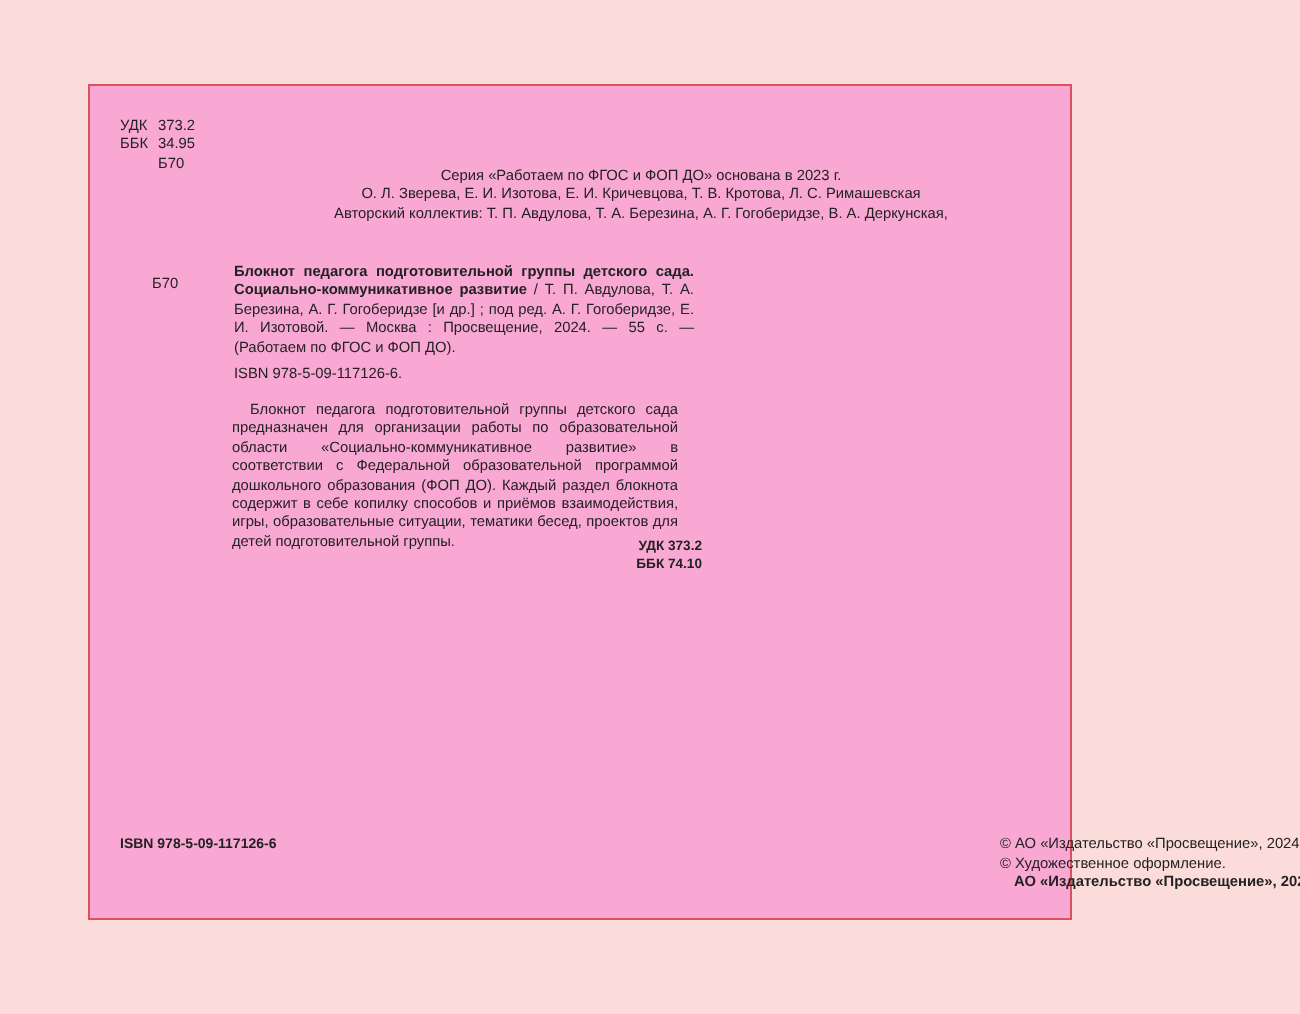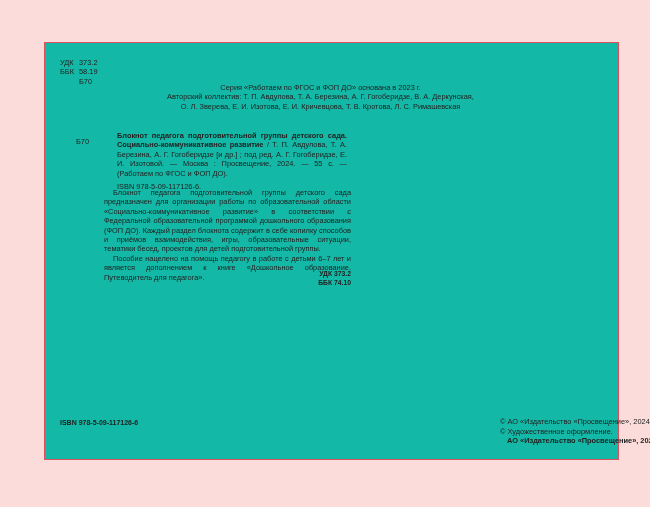--- a/index.html
+++ b/index.html
@@ -7,78 +7,77 @@
       width:650px; height:507px;
       background:#fbdcda;
       position:relative;
       overflow:hidden;
       font-family:"Liberation Sans", sans-serif;
       color:#222;
     }
     .page {
       position:absolute;
       left:44px; top:42px;
-      width:575px; height:418px;
-      background:#14b8a6;
+      width:492px; height:418px;
+      background:#f9a8d4;
       border:1.5px solid #d9505e;
       box-sizing:border-box;
     }
     .t { position:absolute; font-size:7.4px; line-height:9.4px; white-space:nowrap; }
     .codes { left:15px; top:15px; }
     .codes .row { display:flex; }
     .codes .k { width:19px; }
     .series { left:28px; top:40px; width:495px; text-align:center; }
     .bib-mark { left:31px; top:94px; }
     .bib { left:59px; top:84px; width:247px; }
     .bib .title { font-weight:bold; }
     .bib p { margin:4px; white-space:normal; text-align:justify; }
     .bib .indent { padding-left:9px; }
     .annot { left:59px; top:145px; width:247px; white-space:normal; }
-    .annot p { margin:0; text-indent:9px; text-align:justify; }
+    .annot p { margin:12px; text-indent:9px; text-align:justify; }
     .codes-right { left:252px; top:226px; width:54px; text-align:right; font-weight:bold; font-size:6.8px; line-height:9px; }
     .isbn-bottom { left:15px; top:375px; font-weight:bold; font-size:7px; }
     .copyright { left:418px; top:374px; line-height:9.6px;margin-left:37px; }
     .copyright .indent { padding-left:7px;font-weight:bold; }
   </style>
 </head>
 <body>
 
 <div class="page">
 
   <div class="t codes">
     <div class="row">
         <span class="k">УДК</span>
         <span>373.2</span>
       </div>
     <div class="row">
         <span class="k">ББК</span>
-        <span>58.19</span>
+        <span>34.95</span>
       </div>
     <div class="row">
         <span class="k"></span>
         <span>Б70</span>
       </div>
   </div>
 
   <div class="t series">
     <div>Серия «Работаем по ФГОС и ФОП ДО» основана в 2023 г.</div>
+    <div>О. Л. Зверева, Е. И. Изотова, Е. И. Кричевцова, Т. В. Кротова, Л. С. Римашевская</div>
     <div>Авторский коллектив: Т. П. Авдулова, Т. А. Березина, А. Г. Гогоберидзе, В. А. Деркунская,</div>
-    <div>О. Л. Зверева, Е. И. Изотова, Е. И. Кричевцова, Т. В. Кротова, Л. С. Римашевская</div>
   </div>
 
   <div class="t bib-mark">Б70</div>
 
   <div class="t bib">
     <p class="indent"><span class="title">Блокнот педагога подготовительной группы детского сада. Социально-коммуникативное развитие</span><span> / Т. П. Авдулова, Т. А. Березина, А. Г. Гогоберидзе [и др.] ; под ред. А. Г. Гогоберидзе, Е. И. Изотовой. — Москва : Просвещение, 2024. — 55 с. — (Работаем по ФГОС и ФОП ДО).</span></p>
     <p class="indent">ISBN 978-5-09-117126-6.</p>
   </div>
 
   <div class="t annot">
     <p>Блокнот педагога подготовительной группы детского сада предназначен для организации работы по образовательной области «Социально-коммуникативное развитие» в соответствии с Федеральной образовательной программой дошкольного образования (ФОП ДО). Каждый раздел блокнота содержит в себе копилку способов и приёмов взаимодействия, игры, образовательные ситуации, тематики бесед, проектов для детей подготовительной группы.</p>
-    <p>Пособие нацелено на помощь педагогу в работе с детьми 6–7 лет и является дополнением к книге «Дошкольное образование. Путеводитель для педагога».</p>
   </div>
 
   <div class="t codes-right">
     <div>УДК 373.2</div>
     <div>ББК 74.10</div>
   </div>
 
   <div class="t isbn-bottom">ISBN 978-5-09-117126-6</div>
 
   <div class="t copyright">

